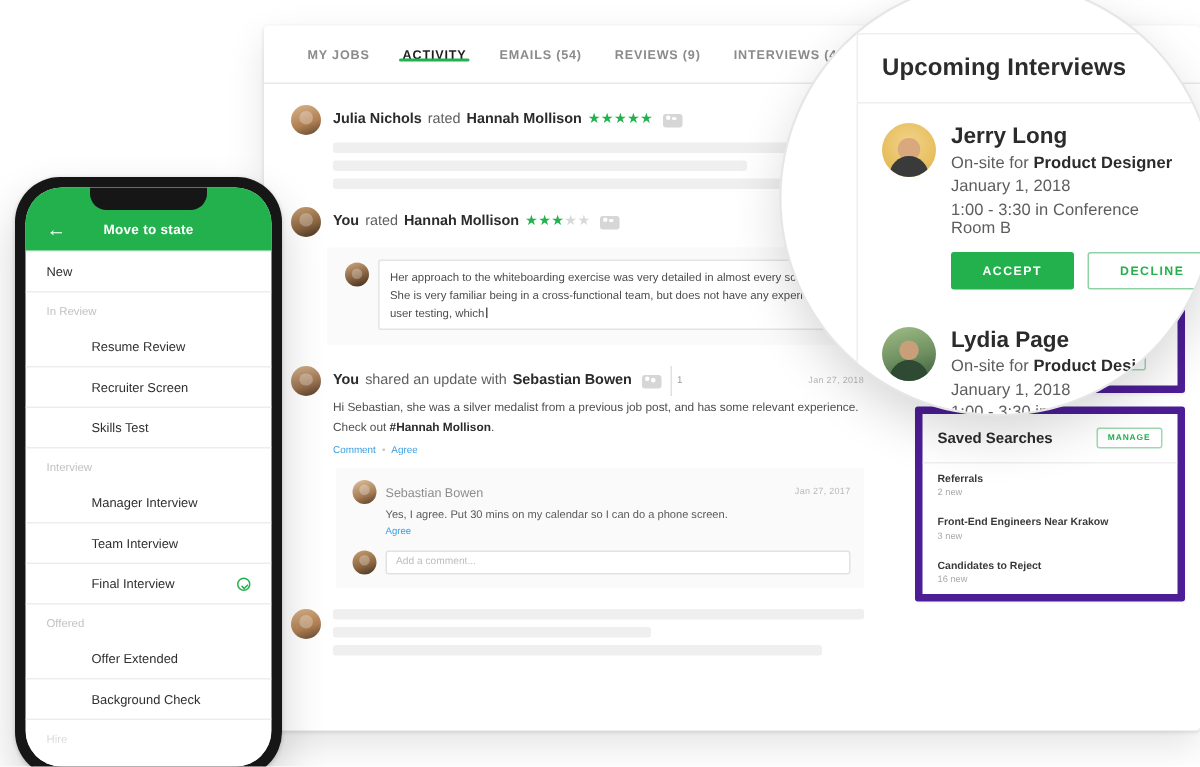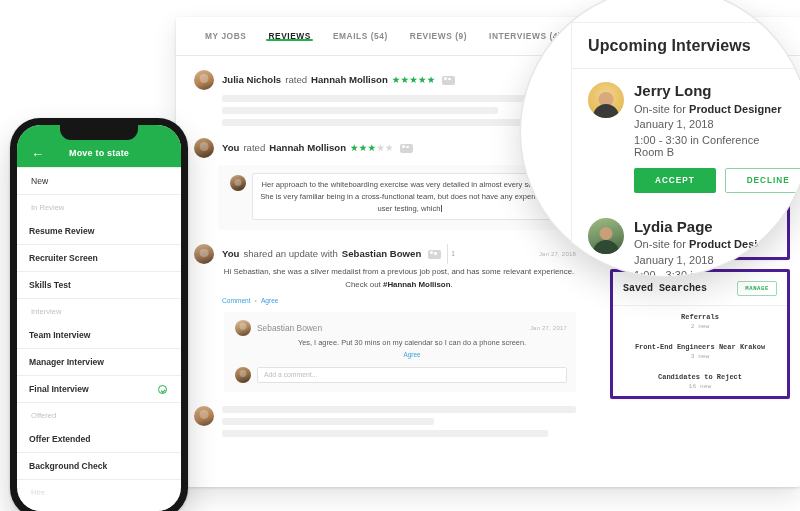--- a/index.html
+++ b/index.html
@@ -30,21 +30,21 @@
     font-size: 8.4px; letter-spacing: .55px; font-weight: 700;
     color: #8b8b8b; padding: 0 11px; position: relative; white-space: nowrap;
     cursor: pointer;
   }
   .tab.active { color: #1f1f1f; }
   .tab.active::after {
     content: ""; position: absolute; left: 9px; right: 9px; bottom: 0;
     height: 2.5px; background: #22b14c; border-radius: 2px;
   }
 
-  .feed { position: absolute; left: 0; top: 39px; right: 0; bottom: 0; background: #fff; text-align: center; }
+  .feed { position: absolute; left: 0; top: 39px; right: 0; bottom: 0; background: #fff; }
 
   .content-col { position: absolute; left: 0; top: 0; width: 418px; padding: 14px 18px 0 18px; }
 
   .post { position: relative; padding-left: 28px; margin-bottom: 8px; }
   .avatar {
     position: absolute; left: 0; top: 0;
     width: 20px; height: 20px; border-radius: 50%;
     background: #c8a57f; overflow: hidden;
   }
   .avatar.a1 { background: linear-gradient(160deg,#d9b48c 0%,#b07f52 60%,#5c4430 100%); }
@@ -121,22 +121,22 @@
   .reply-actions { margin-top: 4px; font-size: 6.4px; color: #3ba0e0; }
   .comment-row { position: relative; padding-left: 24px; margin-top: 9px; }
   .comment-input {
     height: 16px; border: 1px solid #e2e2e2; background: #fff; border-radius: 2px;
     font-size: 6.8px; color: #bdbdbd; display: flex; align-items: center; padding: 0 6px;
   }
 
   
   .rail { position: absolute; right: 10px; top: 10px; width: 180px; }
   .rail-card {
-    background: #fff; border: 3px solid #4c1d95; border-radius: 2px;
-    box-shadow: 0 1px 2px rgba(0,0,0,.05); margin-bottom: 9px; overflow: hidden; font-family: Liberation Mono, monospace;
+    background: #fff; border: 5px solid #4c1d95; border-radius: 2px;
+    box-shadow: 0 1px 2px rgba(0,0,0,.05); margin-bottom: 9px; overflow: hidden;
   }
   .rail-head {
     display: flex; align-items: center; justify-content: space-between;
     padding: 9px 10px; border-bottom: 1px solid #efefef;
   }
   .rail-title { font-size: 10px; font-weight: 700; color: #2b2b2b; }
   .manage-btn {
     font-size: 5.6px; letter-spacing: .6px; font-weight: 700; color: #22b14c;
     border: 1px solid #9fd9b2; border-radius: 2px; padding: 3px 7px; cursor: pointer;
   }
@@ -246,21 +246,21 @@
   .state-list { padding: 0 0 0 0; }
   .state-group {
     font-size: 7.6px; color: #c2c2c2; padding: 8px 14px 6px 14px;
   }
   .state-row {
     font-size: 8.6px; color: #2f2f2f; padding: 8px 14px;
     border-bottom: 1px solid #ededed; margin-left: 0;
     display: flex; align-items: center; cursor: pointer;
   }
   .state-row.top { border-top: 1px solid #ededed; }
-  .state-row.indent { padding-left: 12px; font-weight: bold; }
+  .state-row.indent { padding-left: 44px; }
   .check {
     margin-left: auto; width: 9px; height: 9px; border-radius: 50%;
     border: 1.2px solid #22b14c; position: relative;
   }
   .check::after {
     content:""; position:absolute; left:2px; top:3.4px; width:3.4px; height:1.6px;
     border-left:1.2px solid #22b14c; border-bottom:1.2px solid #22b14c;
     transform: rotate(-45deg);
   }
   .fade-bottom {
@@ -271,21 +271,21 @@
 </style>
 </head>
 <body>
 
 <div id="stage">
 
   <div class="desktop-card">
 
     <div class="tabbar" id="tabbar">
         <div class="tab">MY JOBS</div>
-        <div class="tab active">REVIEWS</div>
+        <div class="tab active">ACTIVITY</div>
         <div class="tab">EMAILS (54)</div>
         <div class="tab">REVIEWS (9)</div>
         <div class="tab">INTERVIEWS (4)</div>
         <div class="tab">NOTES</div>
       </div>
 
     <div class="feed">
 
       <div class="content-col">
 
@@ -498,24 +498,24 @@
             <span>Resume Review</span>
           </div>
           <div class="state-row indent">
             <span>Recruiter Screen</span>
           </div>
           <div class="state-row indent">
             <span>Skills Test</span>
           </div>
           <div class="state-group">Interview</div>
           <div class="state-row indent">
+            <span>Manager Interview</span>
+          </div>
+          <div class="state-row indent">
             <span>Team Interview</span>
-          </div>
-          <div class="state-row indent">
-            <span>Manager Interview</span>
           </div>
           <div class="state-row indent">
             <span>Final Interview</span>
             <span class="check"></span>
           </div>
           <div class="state-group">Offered</div>
           <div class="state-row indent">
             <span>Offer Extended</span>
           </div>
           <div class="state-row indent">

